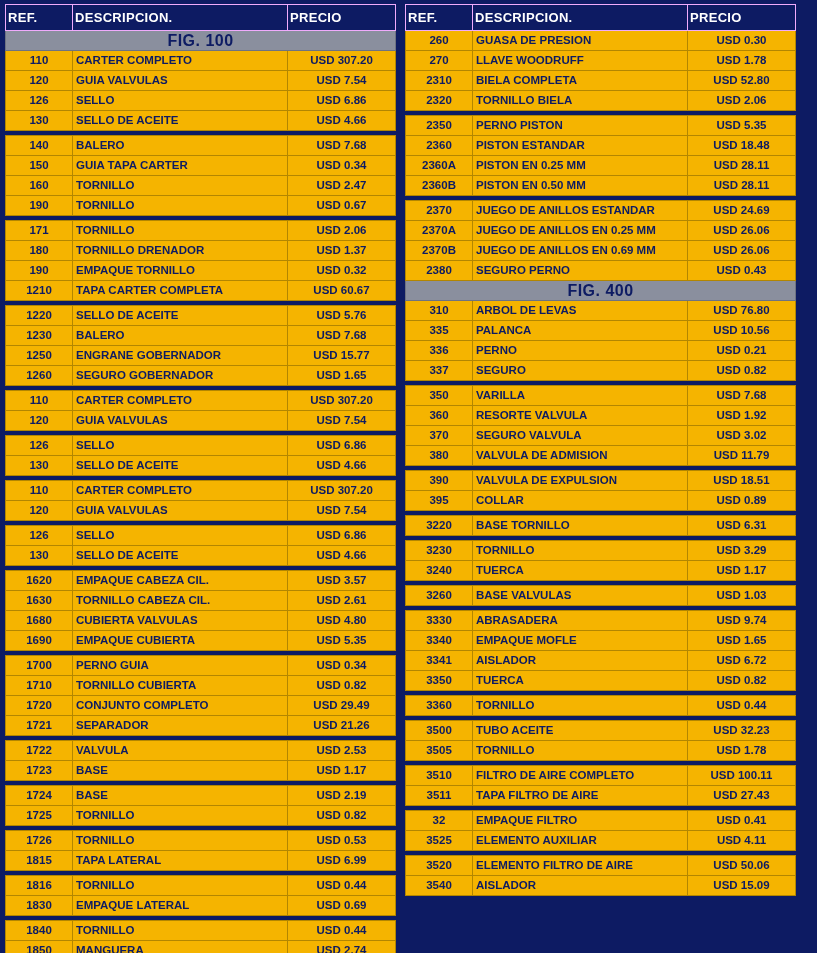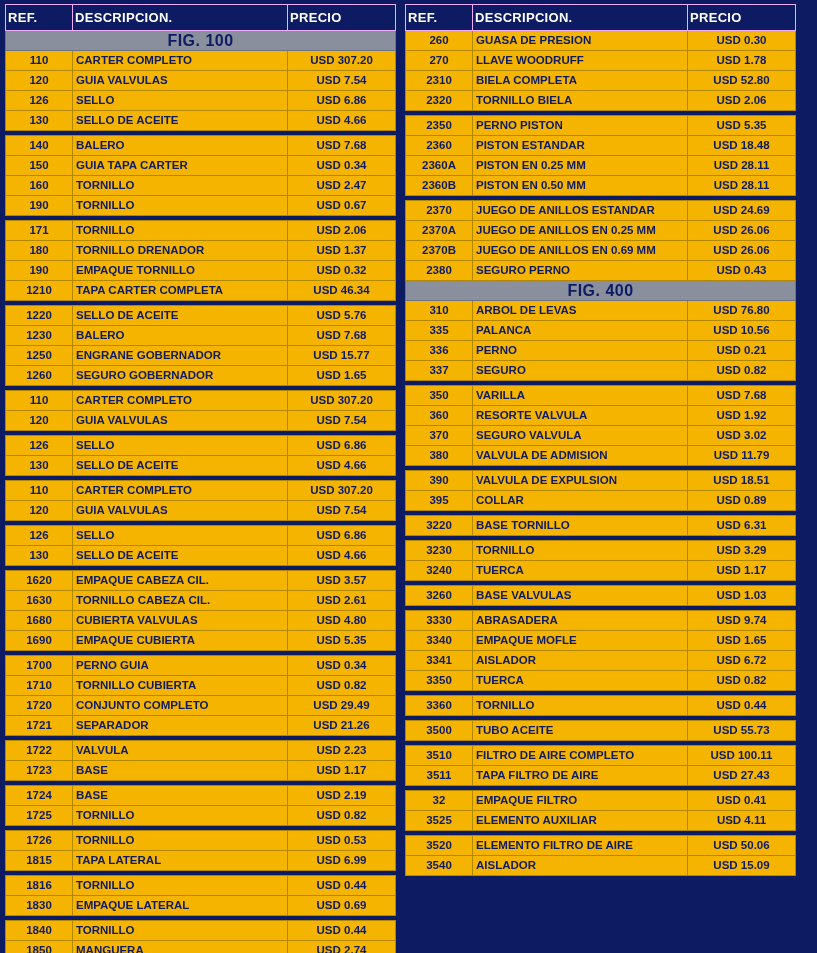--- a/index.html
+++ b/index.html
@@ -155,21 +155,21 @@
             <td class="price">USD 1.37</td>
           </tr>
           <tr>
             <td class="ref">190</td>
             <td class="desc">EMPAQUE TORNILLO</td>
             <td class="price">USD 0.32</td>
           </tr>
           <tr>
             <td class="ref">1210</td>
             <td class="desc">TAPA CARTER COMPLETA</td>
-            <td class="price">USD 46.34</td>
+            <td class="price">USD 60.67</td>
           </tr>
           <tr class="gap">
             <td colspan="3"></td>
           </tr>
           <tr>
             <td class="ref">1220</td>
             <td class="desc">SELLO DE ACEITE</td>
             <td class="price">USD 5.76</td>
           </tr>
           <tr>
@@ -284,21 +284,21 @@
             <td class="ref">1721</td>
             <td class="desc">SEPARADOR</td>
             <td class="price">USD 21.26</td>
           </tr>
           <tr class="gap">
             <td colspan="3"></td>
           </tr>
           <tr>
             <td class="ref">1722</td>
             <td class="desc">VALVULA</td>
-            <td class="price">USD 2.23</td>
+            <td class="price">USD 2.53</td>
           </tr>
           <tr>
             <td class="ref">1723</td>
             <td class="desc">BASE</td>
             <td class="price">USD 1.17</td>
           </tr>
           <tr class="gap">
             <td colspan="3"></td>
           </tr>
           <tr>
@@ -553,21 +553,26 @@
             <td class="ref">3360</td>
             <td class="desc">TORNILLO</td>
             <td class="price">USD 0.44</td>
           </tr>
           <tr class="gap">
             <td colspan="3"></td>
           </tr>
           <tr>
             <td class="ref">3500</td>
             <td class="desc">TUBO ACEITE</td>
-            <td class="price">USD 55.73</td>
+            <td class="price">USD 32.23</td>
+          </tr>
+          <tr>
+            <td class="ref">3505</td>
+            <td class="desc">TORNILLO</td>
+            <td class="price">USD 1.78</td>
           </tr>
           <tr class="gap">
             <td colspan="3"></td>
           </tr>
           <tr>
             <td class="ref">3510</td>
             <td class="desc">FILTRO DE AIRE COMPLETO</td>
             <td class="price">USD 100.11</td>
           </tr>
           <tr>

